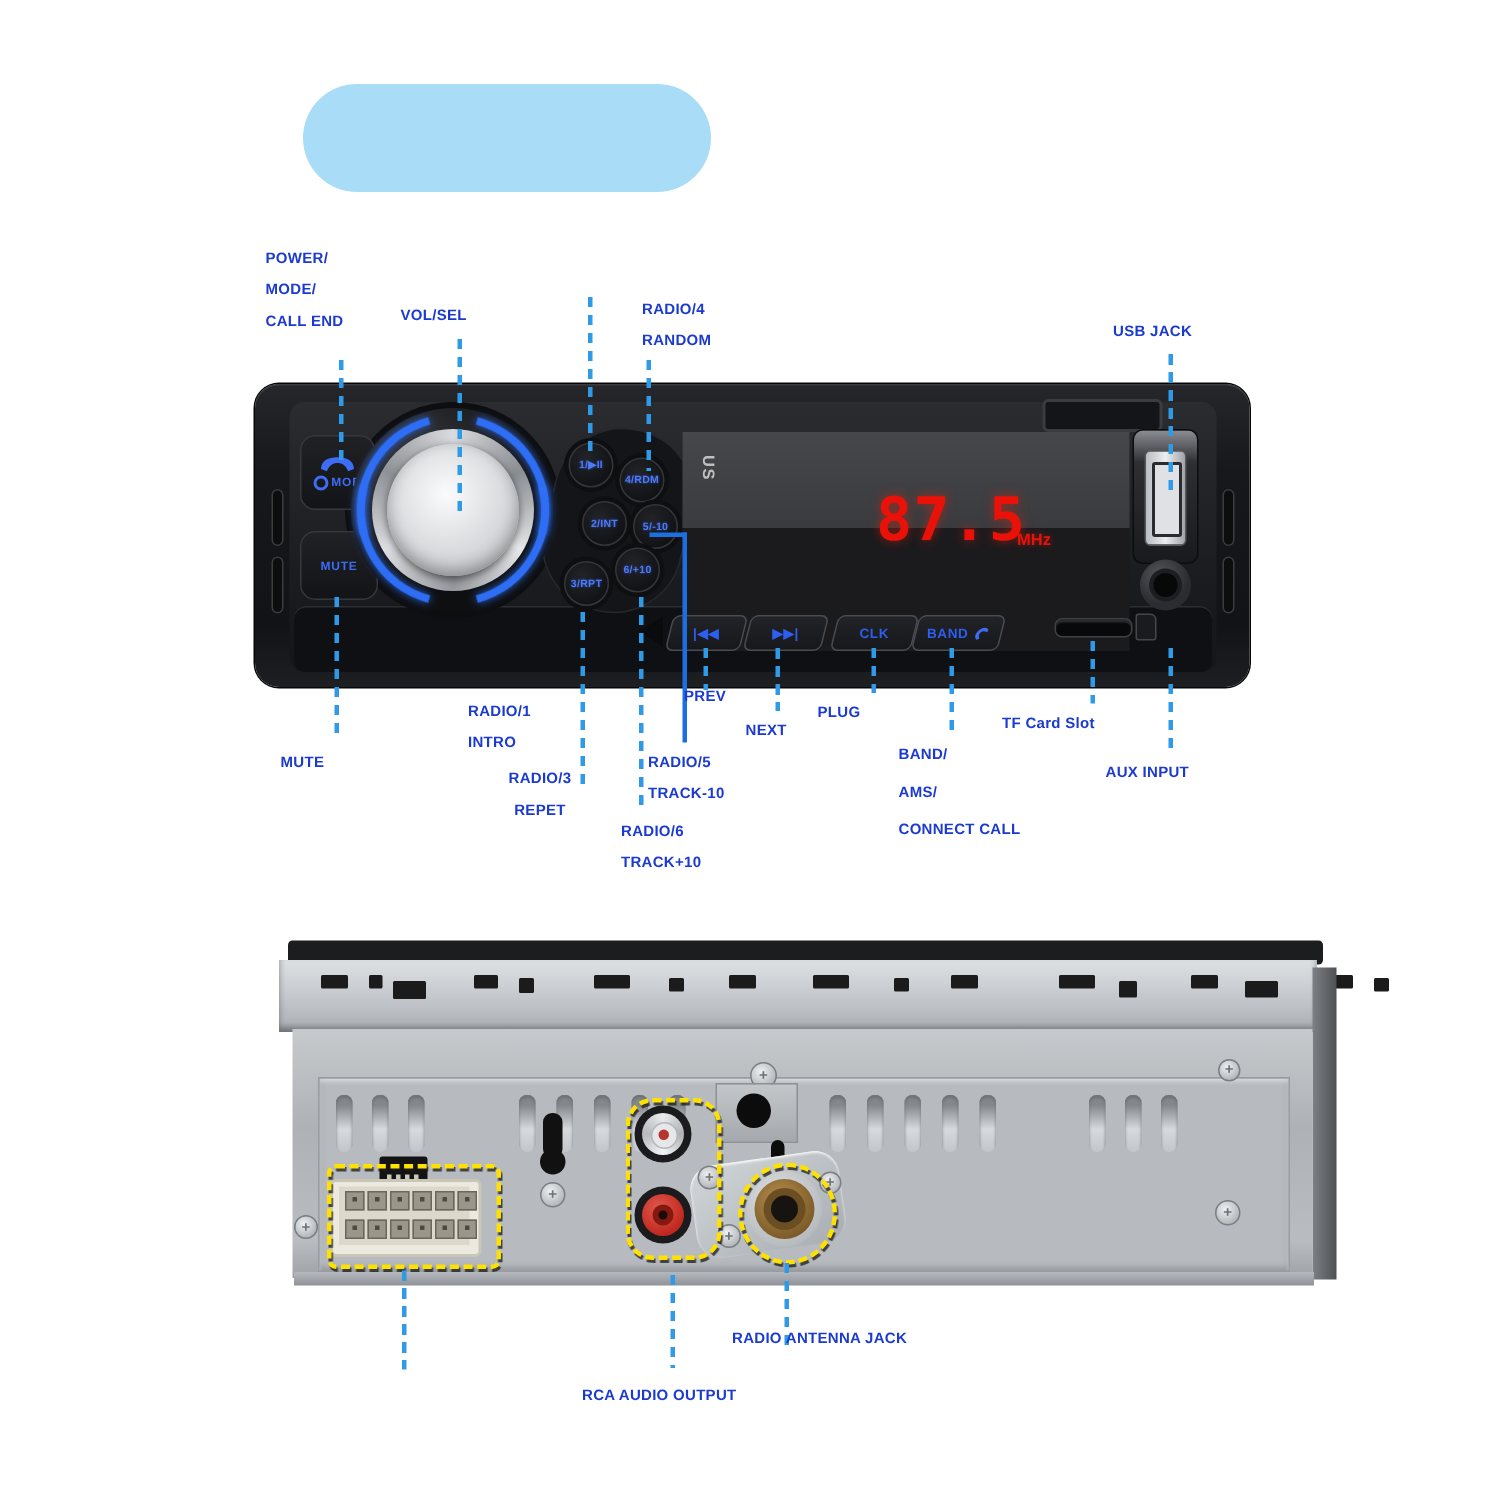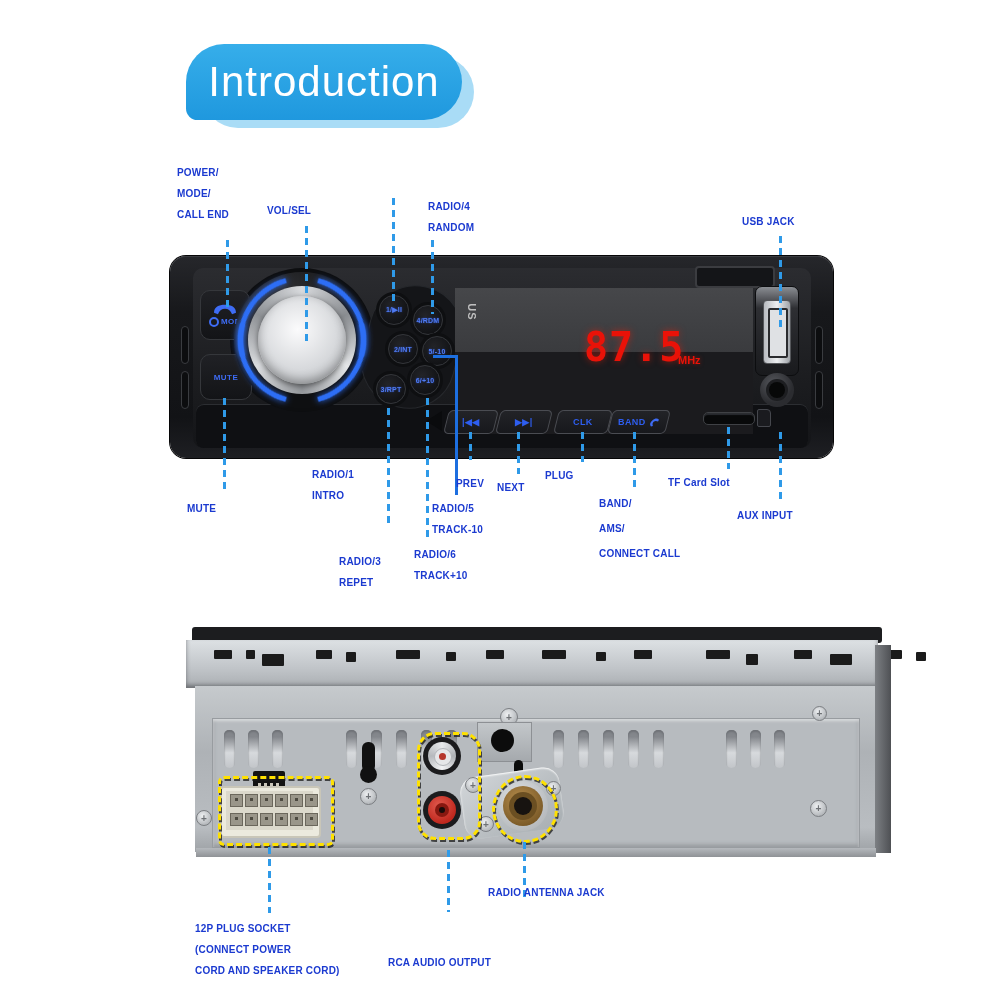--- a/index.html
+++ b/index.html
@@ -120,23 +120,20 @@
       background:linear-gradient(150deg,#d2d6d9,#a7adb1);box-shadow:inset 0 1px 2px #fff;}
   .hl{position:absolute;border:3px dashed #ffe100;filter:drop-shadow(1px 2px 0 rgba(25,25,25,.75));}
   .phone-svg{display:block;}
 </style>
 </head>
 <body>
 
 <div id="canvas">
 
   <div class="abs banner-shadow"></div>
-  <div class="abs banner">
-    <span>Introduction</span>
-  </div>
 
   <div class="abs front-frame"></div>
   <div class="edge-slot" style="left:181px;top:326px;"></div>
   <div class="edge-slot" style="left:181px;top:371px;"></div>
   <div class="edge-slot" style="left:815px;top:326px;"></div>
   <div class="edge-slot" style="left:815px;top:371px;"></div>
   <div class="abs front-face"></div>
   <div class="abs front-bottom"></div>
   <div class="abs knob-back"></div>
   <div class="abs cluster-oval"></div>
@@ -236,27 +233,27 @@
   <div class="co" style="left:177px;top:162px;">POWER/
 MODE/
 CALL END</div>
   <div class="co" style="left:267px;top:200px;">VOL/SEL</div>
   <div class="co" style="left:428px;top:196px;">RADIO/4
 RANDOM</div>
   <div class="co" style="left:742px;top:211px;">USB JACK</div>
   <div class="co" style="left:187px;top:498px;">MUTE</div>
   <div class="co" style="left:312px;top:464px;">RADIO/1
 INTRO</div>
-  <div class="co" style="left:339px;top:551px;">RADIO/3
+  <div class="co" style="left:339px;top:509px;text-align:center;">RADIO/3
 REPET</div>
   <div class="co" style="left:432px;top:498px;">RADIO/5
 TRACK-10</div>
   <div class="co" style="left:414px;top:544px;">RADIO/6
 TRACK+10</div>
-  <div class="co" style="left:456px;top:473px;">PREV</div>
+  <div class="co" style="left:456px;top:454px;">PREV</div>
   <div class="co" style="left:497px;top:477px;">NEXT</div>
   <div class="co" style="left:545px;top:465px;">PLUG</div>
   <div class="co lh25" style="left:599px;top:491px;">BAND/
 AMS/
 CONNECT CALL</div>
   <div class="co" style="left:668px;top:472px;">TF Card Slot</div>
   <div class="co" style="left:737px;top:505px;">AUX INPUT</div>
 
   <div class="abs rear-black"></div>
   <div class="abs sleeve">
@@ -376,19 +373,16 @@
   <div class="circle" style="left:514px;top:797px;width:18px;height:18px;background:#171310;"></div>
 
   <div class="hl" style="left:218px;top:776px;width:110px;height:64px;border-radius:6px;"></div>
   <div class="hl" style="left:417px;top:732px;width:58px;height:102px;border-radius:18px;"></div>
   <div class="hl" style="left:492px;top:775px;width:60px;height:62px;border-radius:50%;"></div>
 
   <div class="lead" style="left:268px;top:847px;height:66px;"></div>
   <div class="lead" style="left:447px;top:850px;height:62px;"></div>
   <div class="lead" style="left:523px;top:842px;height:58px;"></div>
 
-  <div class="co" style="left:195px;top:918px;">12P PLUG SOCKET
-(CONNECT POWER
-CORD AND SPEAKER CORD)</div>
-  <div class="co" style="left:388px;top:920px;margin-top:32px;">RCA AUDIO OUTPUT</div>
+  <div class="co" style="left:388px;top:920px;">RCA AUDIO OUTPUT</div>
   <div class="co" style="left:488px;top:882px;">RADIO ANTENNA JACK</div>
 
 </div>
 
 </body></html>

